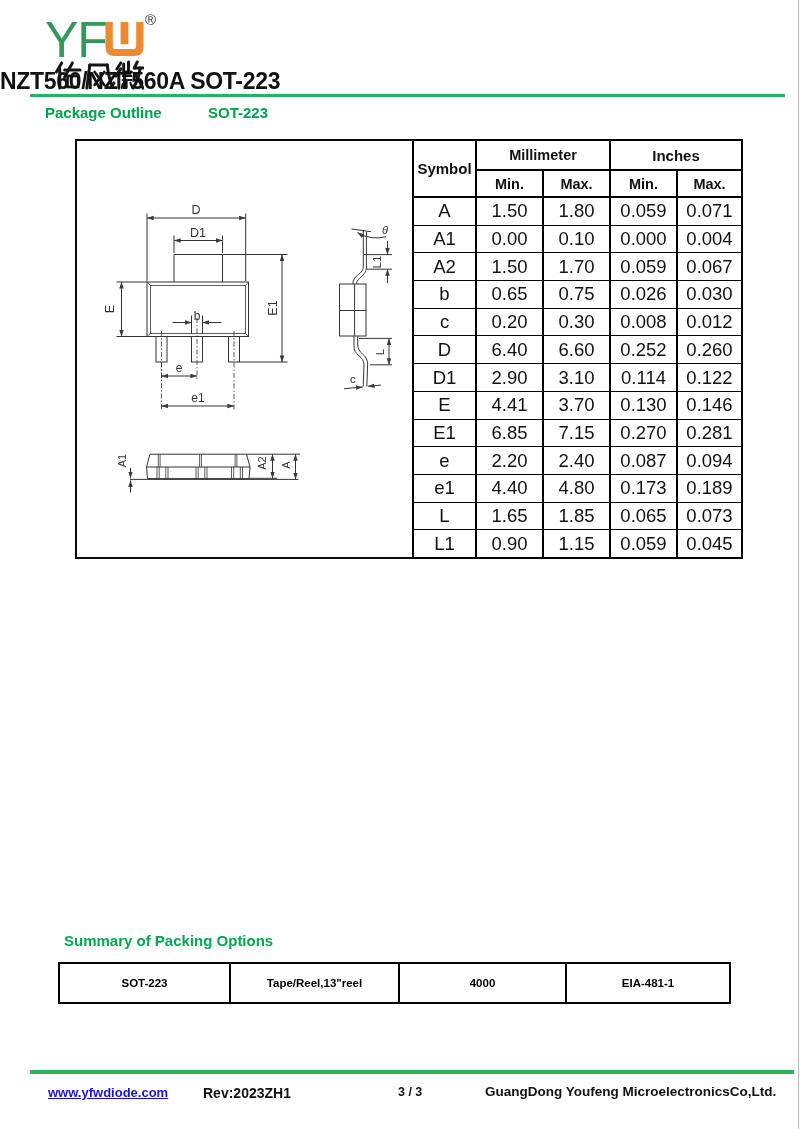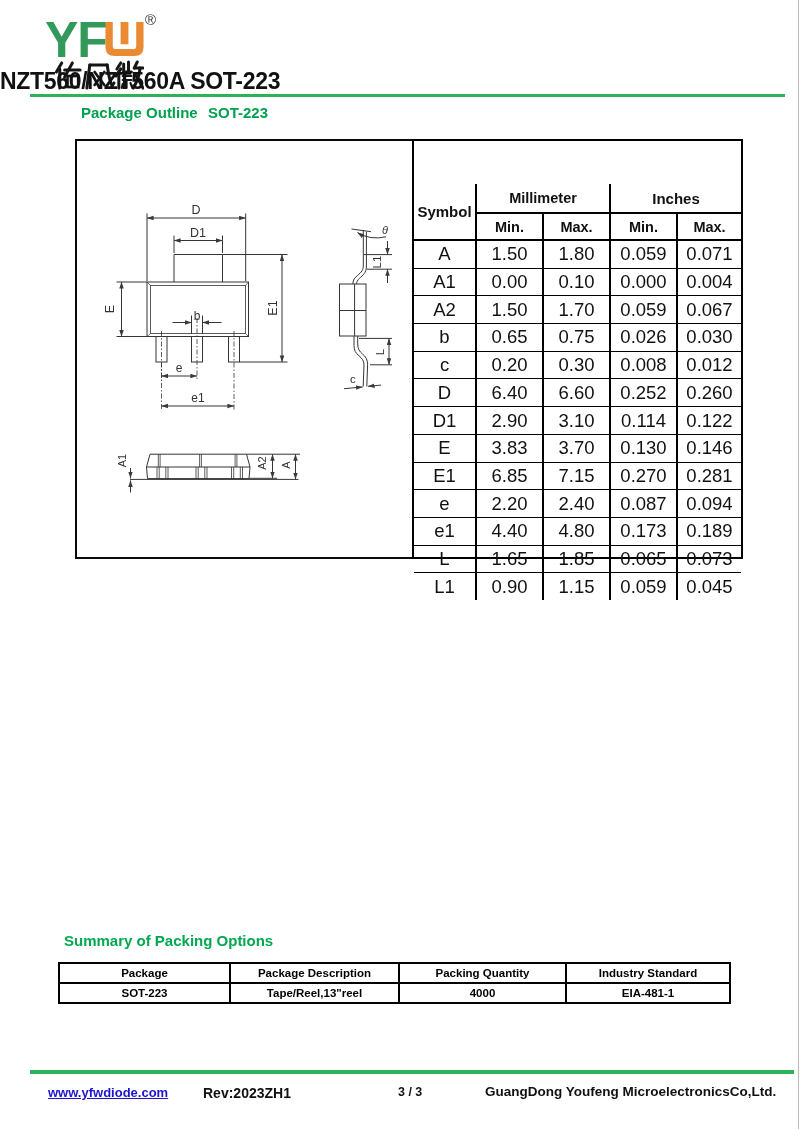--- a/index.html
+++ b/index.html
@@ -9,21 +9,21 @@
   .grn{color:#00a14e;}
   #dimtab td{border:2px solid #000;}
   #dimtab tr td:first-child{border-left:none;}
   #dimtab tr td:last-child{border-right:none;}
   #dimtab tr.h1 td{border-top:none;}
   #dimtab tr:last-child td{border-bottom:none;}
 </style>
 </head>
 <body>
 
-<div class="abs" style="left:45px;top:11px;font-weight:bold;font-size:50px;color:#33995a;letter-spacing:-1px;">YF</div>
+<div class="abs" style="left:45px;top:11px;font-weight:normal;font-size:50px;color:#33995a;letter-spacing:-1px;">YF</div>
 
 <svg class="abs" style="left:104px;top:22px;" width="41" height="36" viewBox="0 0 42 38" preserveAspectRatio="none">
   <path d="M1.5,0 H9 V25.5 Q9,28.5 12,28.5 H30 Q33,28.5 33,25.5 V0 H40.5 V27 Q40.5,36 31,36 H11 Q1.5,36 1.5,27 Z" fill="#ea8a33"></path>
   <rect x="17" y="0" width="8" height="23.5" fill="#ea8a33"></rect>
 </svg>
 
 <div class="abs" style="left:145px;top:11px;font-size:15px;color:#333;">®</div>
 
 <svg class="abs" style="left:53px;top:60px;" width="91" height="31" viewBox="0 0 94 31" preserveAspectRatio="none">
   <g stroke="#161616" stroke-width="3.1" fill="none" stroke-linecap="round">
@@ -52,21 +52,21 @@
     <path d="M84,8 H93"></path>
     <path d="M90,8 Q89,18 83,28"></path>
     <path d="M85,14 L93,28"></path>
   </g>
 </svg>
 
 <div class="abs" style="left:0;top:68px;width:770px;text-align:left;font-weight:bold;font-size:23px;letter-spacing:-0.3px;color:#111;">NZT560/NZT560A SOT-223</div>
 
 <div class="abs" style="left:30px;top:93.5px;width:755px;height:3.5px;background:#2cb35a;"></div>
 
-<div class="abs grn" style="left:45px;top:104px;font-weight:bold;font-size:15px;margin-left:36px;">Package Outline</div>
+<div class="abs grn" style="left:45px;top:104px;font-weight:bold;font-size:15px;">Package Outline</div>
 
 <div class="abs grn" style="left:208px;top:104px;font-weight:bold;font-size:15px;">SOT-223</div>
 
 <div class="abs" style="left:75px;top:139px;width:668px;height:420px;border:2px solid #0a0a0a;box-sizing:border-box;"></div>
 
 <svg class="abs" style="left:75px;top:139px;" width="340" height="420" viewBox="75 139 340 420">
   <defs>
     <marker id="ae" markerWidth="8" markerHeight="6" refX="6.6" refY="2.25" orient="auto" markerUnits="userSpaceOnUse">
       <path d="M0,0 L6.8,2.25 L0,4.5 Z" fill="#3a3a3a"></path>
     </marker>
@@ -195,21 +195,21 @@
 
     <text fill="#333" stroke="none" text-anchor="middle" font-size="11px" transform="translate(265.7,463) rotate(-90)">A2</text>
 
     <line x1="295.5" y1="454.2" x2="295.5" y2="479.4" marker-start="url(#as)" marker-end="url(#ae)"></line>
 
     <text fill="#333" stroke="none" text-anchor="middle" font-size="11px" transform="translate(289.7,465) rotate(-90)">A</text>
   </g>
 </svg>
 
 <div class="abs" style="left:412px;top:139px;width:331px;height:420px;border:2px solid #000;box-sizing:border-box;">
-  <table id="dimtab" style="border-collapse:collapse;width:100%;height:100%;table-layout:fixed;text-align:center;color:#111;margin-top:43px;">
+  <table id="dimtab" style="border-collapse:collapse;width:100%;height:100%;table-layout:fixed;text-align:center;color:#111;">
     <colgroup>
         <col style="width:62px">
         <col style="width:67px">
         <col style="width:67px">
         <col style="width:67px">
         <col>
       </colgroup>
     <tbody>
         <tr class="h1" style="height:29px">
       <td rowspan="2" style="font-weight:bold;font-size:15px;">Symbol</td>
@@ -266,21 +266,21 @@
         </tr>
     <tr>
           <td class="tc">D1</td>
           <td class="tc">2.90</td>
           <td class="tc">3.10</td>
           <td class="tc">0.114</td>
           <td class="tc">0.122</td>
         </tr>
     <tr>
           <td class="tc">E</td>
-          <td class="tc">3.83</td>
+          <td class="tc">4.41</td>
           <td class="tc">3.70</td>
           <td class="tc">0.130</td>
           <td class="tc">0.146</td>
         </tr>
     <tr>
           <td class="tc">E1</td>
           <td class="tc">6.85</td>
           <td class="tc">7.15</td>
           <td class="tc">0.270</td>
           <td class="tc">0.281</td>
@@ -324,26 +324,20 @@
 
 <div class="abs" style="left:58px;top:962px;width:673px;height:42px;">
   <table style="border-collapse:collapse;width:100%;height:100%;table-layout:fixed;text-align:center;color:#000;font-size:11.5px;font-weight:bold;">
     <colgroup>
         <col style="width:171px">
         <col style="width:169px">
         <col style="width:167px">
         <col>
       </colgroup>
     <tbody>
-        <tr style="height:20px">
-      <td style="border:2px solid #000;">Package</td>
-      <td style="border:2px solid #000;">Package Description</td>
-      <td style="border:2px solid #000;">Packing Quantity</td>
-      <td style="border:2px solid #000;">Industry Standard</td>
-    </tr>
     <tr>
       <td style="border:2px solid #000;">SOT-223</td>
       <td style="border:2px solid #000;">Tape/Reel,13"reel</td>
       <td style="border:2px solid #000;margin-top:45px;">4000</td>
       <td style="border:2px solid #000;">EIA-481-1</td>
     </tr>
   </tbody>
     </table>
 </div>
 

